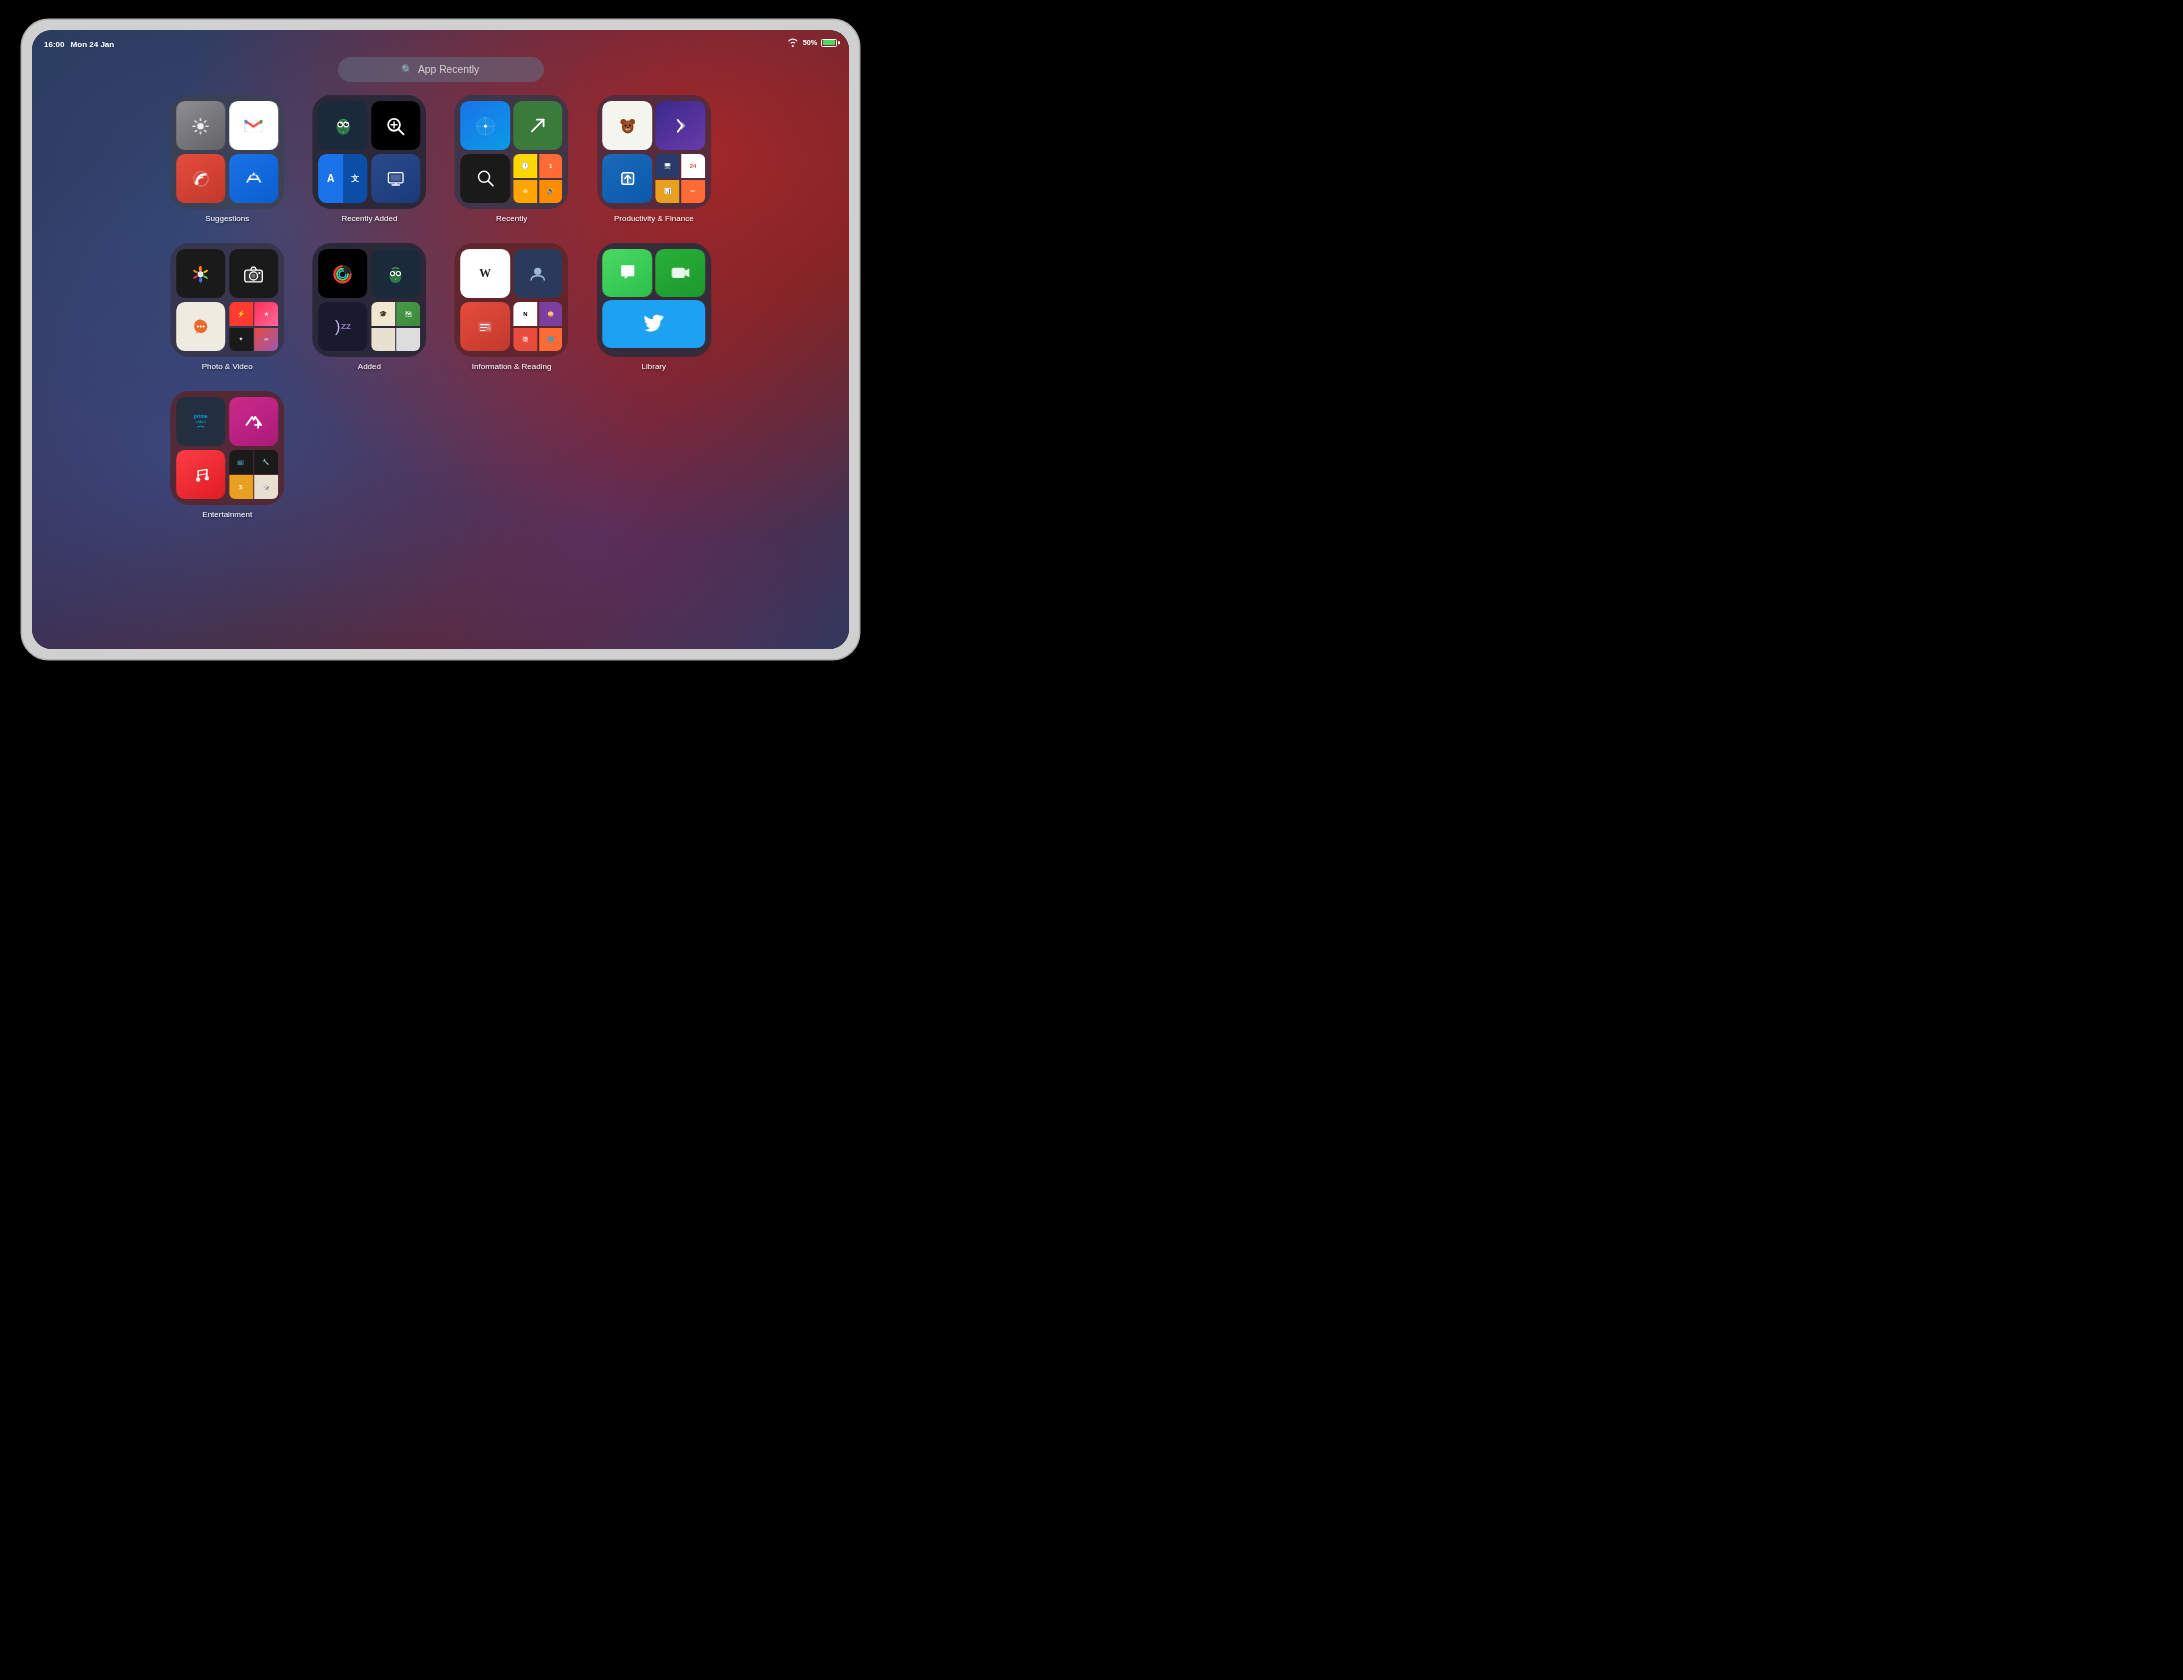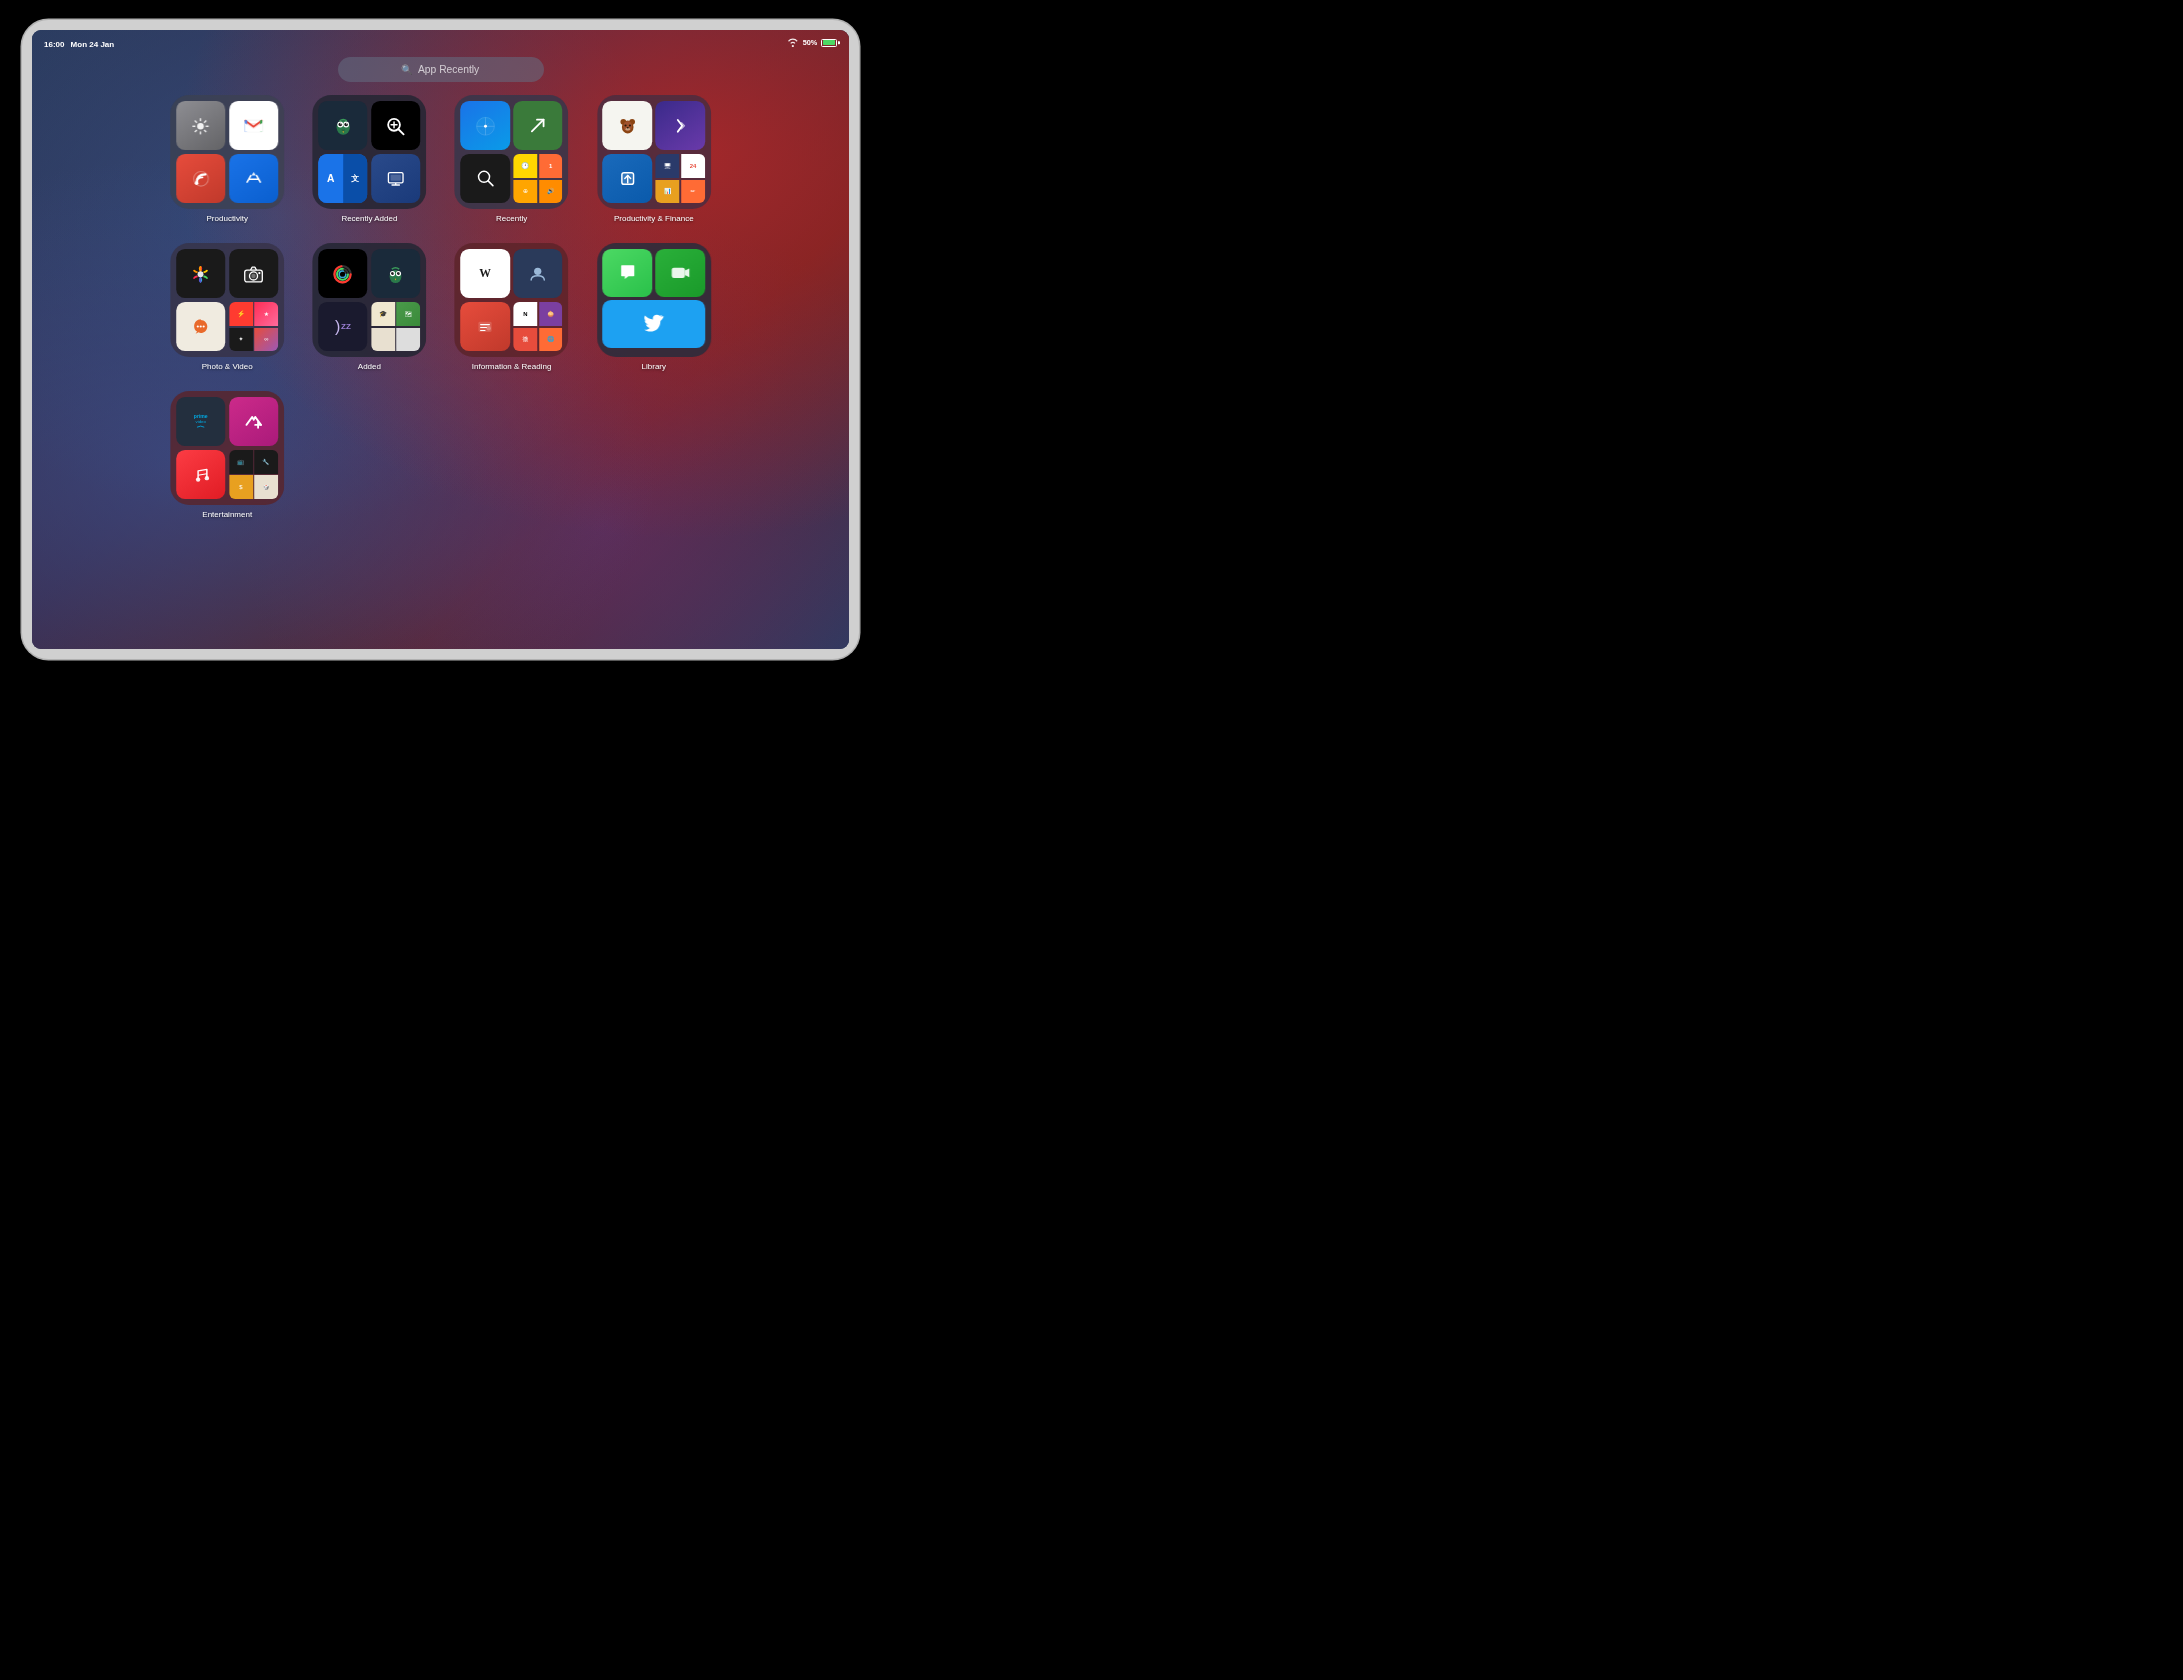--- a/index.html
+++ b/index.html
@@ -20,21 +20,21 @@
       background: #d0d0d0;
       border-radius: 26.4px;
       padding: 10.3px;
       box-shadow: 0 0 0 1.5px #b0b0b0, 0 14.7px 44px rgba(0,0,0,0.8);
       position: relative;
     }
 
     .ipad-screen {
       width: 100%;
       height: 100%;
-      border-radius: 9px;
+      border-radius: 20px;
       overflow: hidden;
       position: relative;
       background: #2a3a5c;
     }
 
     .wallpaper {
       position: absolute;
       inset: 0;
       background:
         radial-gradient(ellipse at 80% 20%, rgba(180, 40, 40, 0.85) 0%, transparent 55%),
@@ -275,21 +275,21 @@
             </svg>
           </div>
 
           <div class="app-icon" style="background:linear-gradient(145deg,#1a73e8,#0a5fcf);border-radius:8.8px;">
             <svg width="19" height="19" viewBox="0 0 26 26" fill="none">
               <path d="M13 4l3 5h-6l3-5z" fill="#fff" opacity="0.9"></path>
               <path d="M6 14h14M9 9l-5 9M17 9l5 9" stroke="#fff" stroke-width="2.2" fill="none" stroke-linecap="round"></path>
             </svg>
           </div>
         </div>
-        <span class="folder-label">Productivity</span>
+        <span class="folder-label">Suggestions</span>
       </div>
 
       <div class="folder">
         <div class="folder-bg dark">
 
           <div class="app-icon" style="background:#1a2a3a;border-radius:8.8px;">
             <svg width="22" height="22" viewBox="0 0 30 30" fill="none">
               <ellipse cx="15" cy="17" rx="9" ry="10" fill="#2a7a4a"></ellipse>
               <circle cx="11" cy="13" r="4" fill="#fff"></circle>
               <circle cx="19" cy="13" r="4" fill="#fff"></circle>

